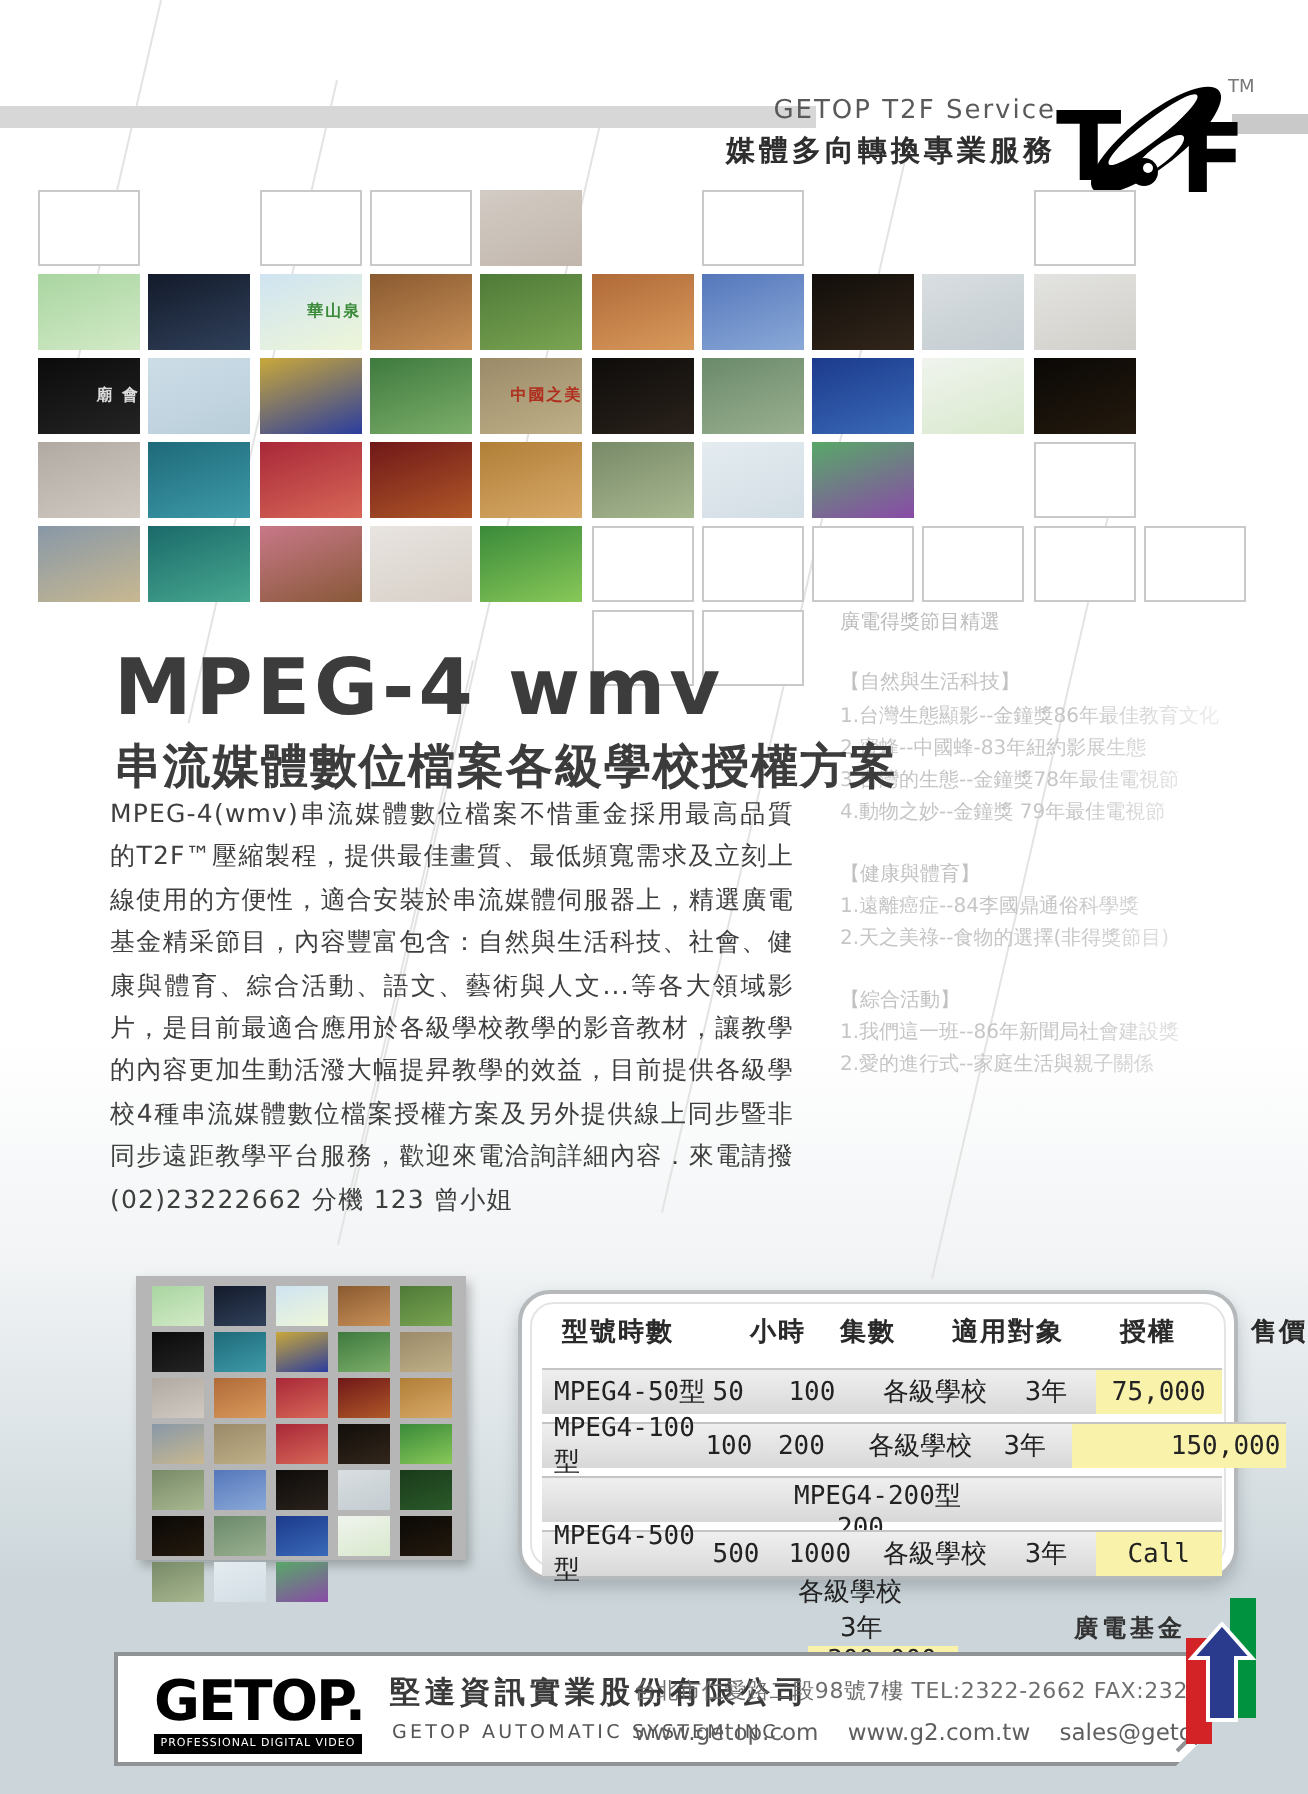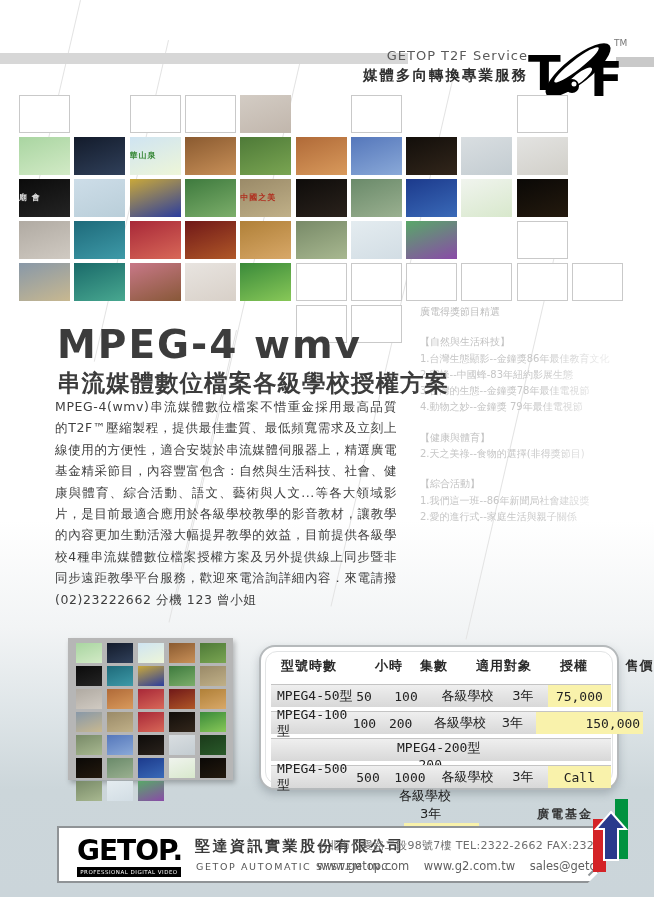--- a/index.html
+++ b/index.html
@@ -11,21 +11,21 @@
   .dline{position:absolute; width:1px; background:#e3e3e3; transform:rotate(13deg); transform-origin:top left;}
   
   .hbar1{position:absolute; left:0; top:53px; width:408px; height:11px; background:#d7d7d7;}
   .hbar2{position:absolute; left:616px; top:57px; width:38px; height:10px; background:#c9c9c9;}
   .svc1{position:absolute; left:288px; top:48px; width:240px; text-align:right; font-size:13px; color:#5a5a5a; letter-spacing:1px;}
   .svc2{position:absolute; left:288px; top:66px; width:240px; text-align:right; font-size:14.5px; color:#2e2e2e; font-weight:bold; letter-spacing:2px;}
   .t2f{position:absolute; left:528px; top:30px; width:104px; height:84px;}
   
   .cell{position:absolute; width:51px; height:38px;}
   .cell.empty{background:#fff; border:1px solid #c9c9c9; box-sizing:border-box;}
-  .cell.photo{display:flex; align-items:center; justify-content:flex-start; overflow:hidden;}
+  .cell.photo{display:flex; align-items:center; justify-content:flex-end; overflow:hidden;}
   .cell .cl{font-size:8px; font-weight:bold; letter-spacing:1px; line-height:1;}
   
   .title1{position:absolute; left:57px; top:322px; font-size:39px; font-weight:bold; color:#3c3c3c; letter-spacing:2px; z-index:5;}
   .title2{position:absolute; left:57px; top:367px; font-size:23.5px; font-weight:bold; color:#3c3c3c; letter-spacing:1px; z-index:5;}
   .bodytext{position:absolute; left:55px; top:396px; width:342px; font-size:12.5px; line-height:21.4px; color:#3e3e3e; text-align:justify; letter-spacing:0.6px; z-index:4;}
   
   .awards{position:absolute; left:420px; top:304px; width:225px; font-size:10px; line-height:16.3px; color:#c6c6c6; z-index:1;
     -webkit-mask-image:linear-gradient(90deg,#000 52%,rgba(0,0,0,.35) 82%,rgba(0,0,0,.18) 100%);
             mask-image:linear-gradient(90deg,#000 52%,rgba(0,0,0,.35) 82%,rgba(0,0,0,.18) 100%);}
   .awards .atitle{color:#bdbdbd; margin-bottom:8px;}
@@ -166,20 +166,21 @@
     <div id="awardsecs">
         <div class="asec">
           <div class="ahead">【自然與生活科技】</div>
           <div class="aitem">1.台灣生態顯影--金鐘獎86年最佳教育文化</div>
           <div class="aitem">2.蜜蜂--中國蜂-83年紐約影展生態</div>
           <div class="aitem">3.台灣的生態--金鐘獎78年最佳電視節</div>
           <div class="aitem">4.動物之妙--金鐘獎 79年最佳電視節</div>
         </div>
         <div class="asec">
           <div class="ahead">【健康與體育】</div>
+          <div class="aitem">1.遠離癌症--84李國鼎通俗科學獎</div>
           <div class="aitem">2.天之美祿--食物的選擇(非得獎節目)</div>
         </div>
         <div class="asec">
           <div class="ahead">【綜合活動】</div>
           <div class="aitem">1.我們這一班--86年新聞局社會建設獎</div>
           <div class="aitem">2.愛的進行式--家庭生活與親子關係</div>
         </div>
       </div>
   </div>
 

